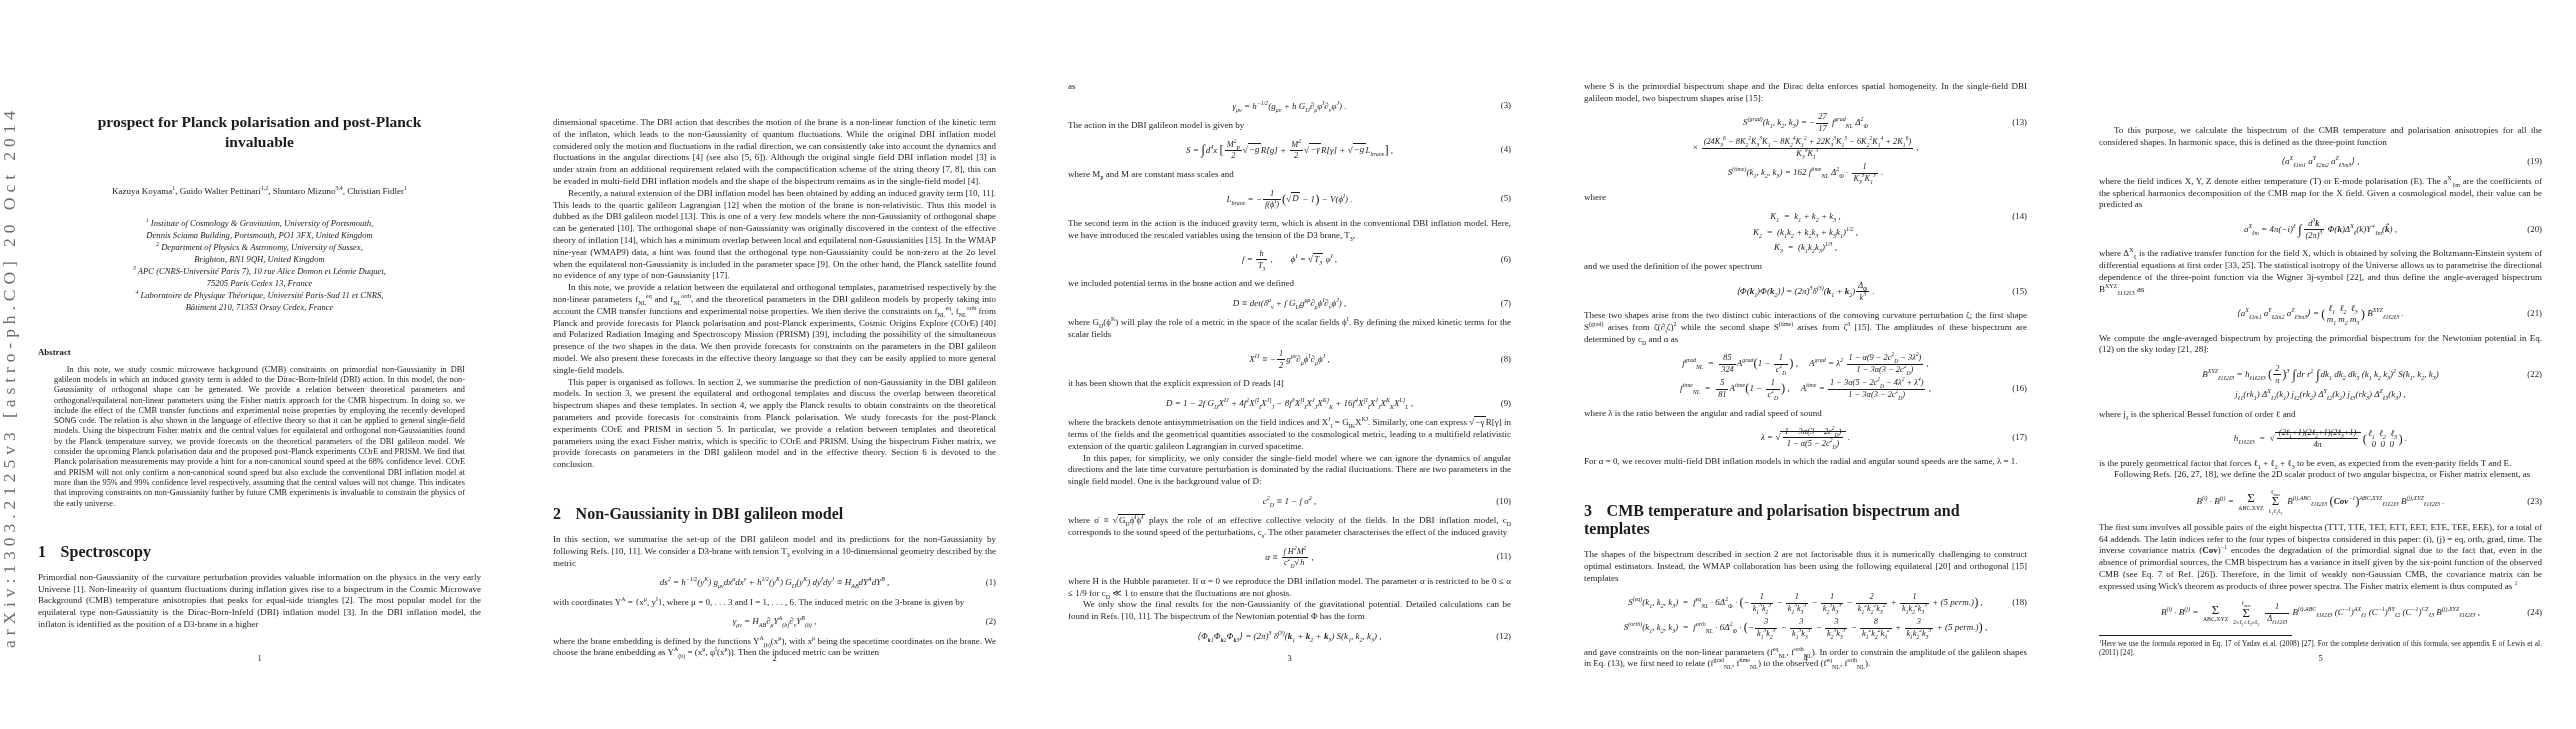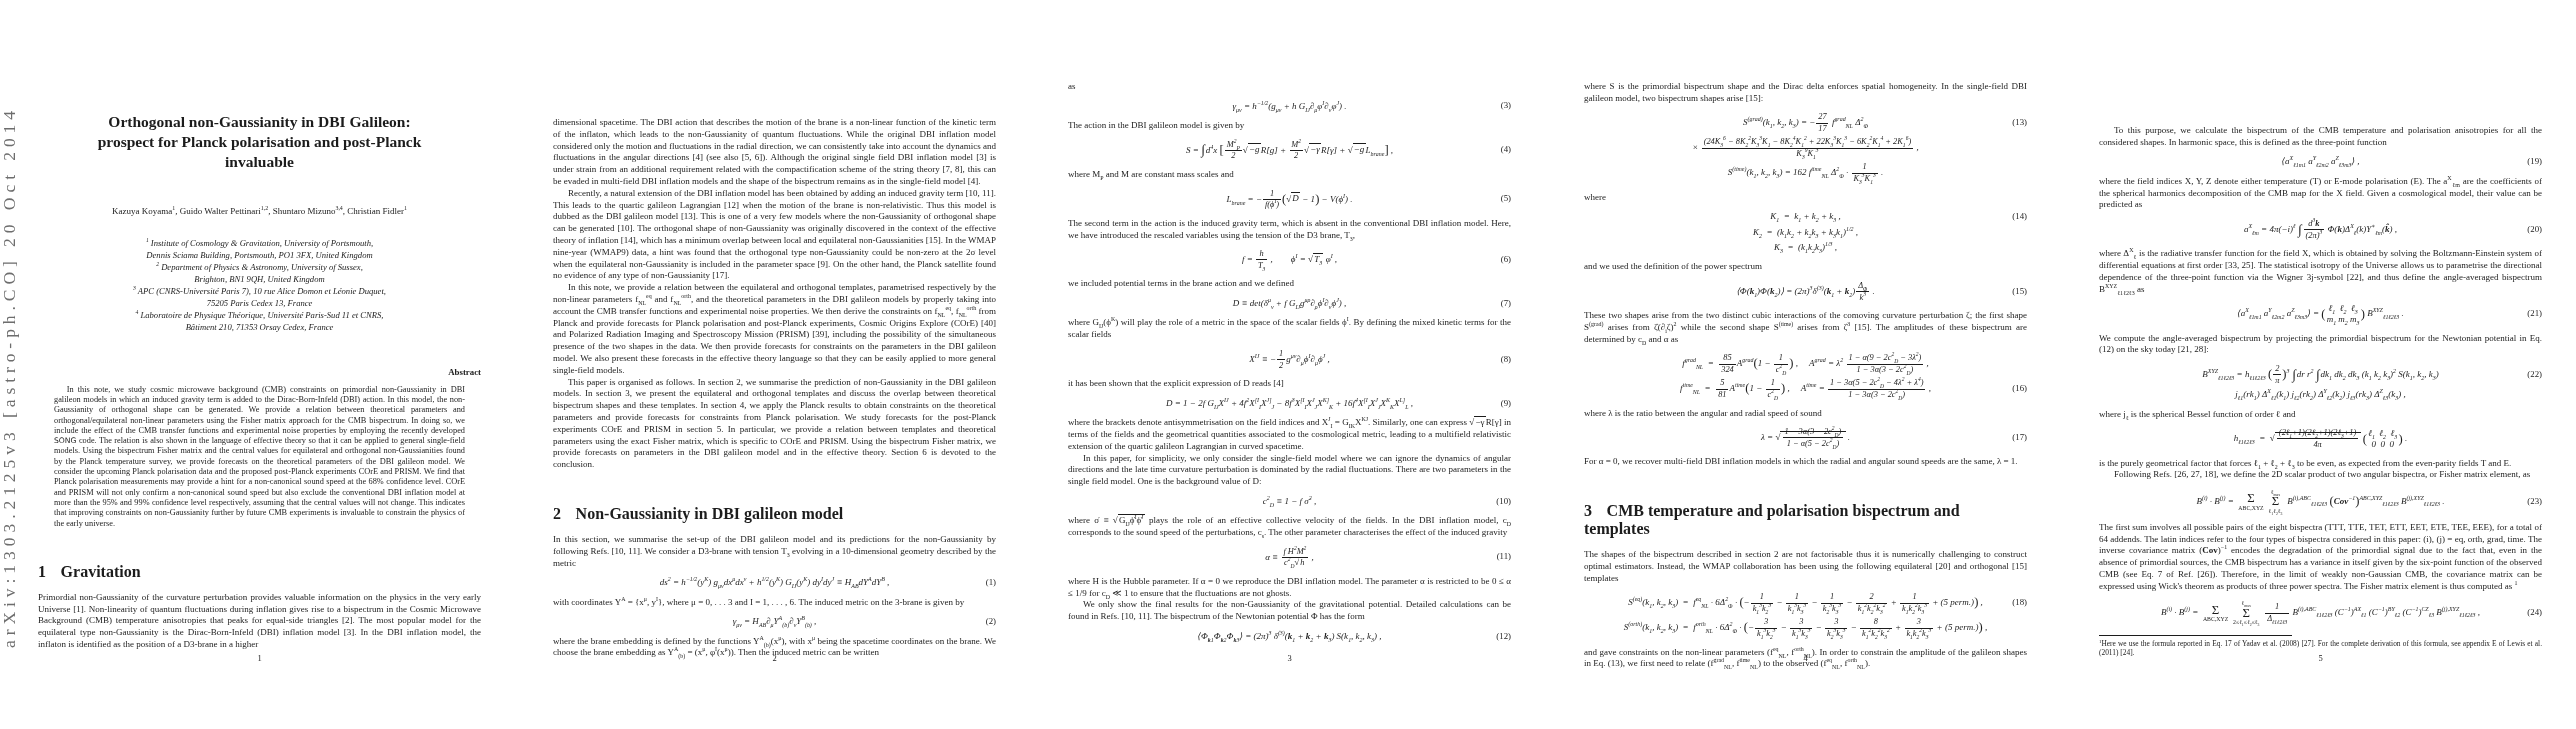--- a/index.html
+++ b/index.html
@@ -6,21 +6,21 @@
   body{width:2576px;height:729px;position:relative;background:#ffffff;overflow:hidden;
        font-family:"Liberation Serif","DejaVu Serif",serif;color:#1c1c1c}
   .doc{position:absolute;inset:0}
   .page{position:absolute;top:0;width:515px;height:729px;background:#fff}
   .inner{position:relative;padding-left:38px;padding-right:34px}
   .title-b{text-align:center}
   .tline{font-size:15.5px;line-height:20px;font-weight:bold;text-align:center}
   .authors{margin-top:34px;font-size:9px;text-align:center}
   .affil{margin-top:20.7px}
   .aline{font-size:8.6px;font-style:italic;line-height:12px;text-align:center}
-  .habs{margin-top:34px;font-size:8.8px;font-weight:bold;text-align:right}
+  .habs{margin-top:34px;font-size:8.8px;font-weight:bold;text-align:left}
   .abstract{margin-top:8px;font-size:8.3px;line-height:10.3px;text-align:justify;
             padding:0 16px;text-indent:12.8px}
   .sec{margin-top:34px;margin-bottom:11px;font-size:16px;font-weight:bold}
   .sec .num{margin-right:14.6px}
   p.body{margin:0;font-size:9px;line-height:11.8px;text-align:justify}
   p.body.ind{text-indent:15px}
   .eq{margin:6px 0;text-align:center;font-style:italic;font-size:9px;line-height:1.3}
   .eq .row{position:relative;padding:1.8px 0}
   .eq .no{position:absolute;right:0;top:50%;transform:translateY(-50%);font-style:normal;font-size:8.8px}
   .pagenum{position:absolute;top:653px;left:38px;right:34px;text-align:center;font-size:8.5px}
@@ -44,38 +44,37 @@
   sub,sup{font-size:66%;line-height:0}
 </style>
 </head>
 <body>
 
 <div class="doc">
     <div class="page" style="left: 0px;">
       <div class="wm">arXiv:1303.2125v3  [astro-ph.CO]  20 Oct 2014</div>
       <div class="inner" style="padding-top: 112px;">
         <div class="title-b">
-          <div class="tline">Orthogonal non-Gaussianity in DBI Galileon:</div>
           <div class="tline">prospect for Planck polarisation and post-Planck</div>
           <div class="tline">invaluable</div>
         </div>
         <div class="authors">Kazuya Koyama<sup>1</sup>, Guido Walter Pettinari<sup>1,2</sup>, Shuntaro Mizuno<sup>3,4</sup>, Christian Fidler<sup>1</sup></div>
         <div class="affil">
           <div class="aline"><sup>1</sup> Institute of Cosmology &amp; Gravitation, University of Portsmouth,</div>
           <div class="aline">Dennis Sciama Building, Portsmouth, PO1 3FX, United Kingdom</div>
           <div class="aline"><sup>2</sup> Department of Physics &amp; Astronomy, University of Sussex,</div>
           <div class="aline">Brighton, BN1 9QH, United Kingdom</div>
           <div class="aline"><sup>3</sup> APC (CNRS-Université Paris 7), 10 rue Alice Domon et Léonie Duquet,</div>
           <div class="aline">75205 Paris Cedex 13, France</div>
           <div class="aline"><sup>4</sup> Laboratoire de Physique Théorique, Université Paris-Sud 11 et CNRS,</div>
           <div class="aline">Bâtiment 210, 71353 Orsay Cedex, France</div>
         </div>
         <div class="habs">Abstract</div>
         <div class="abstract">In this note, we study cosmic microwave background (CMB) constraints on primordial non-Gaussianity in DBI galileon models in which an induced gravity term is added to the Dirac-Born-Infeld (DBI) action. In this model, the non-Gaussianity of orthogonal shape can be generated. We provide a relation between theoretical parameters and orthogonal/equilateral non-linear parameters using the Fisher matrix approach for the CMB bispectrum. In doing so, we include the effect of the CMB transfer functions and experimental noise properties by employing the recently developed <span class="song">SONG</span> code. The relation is also shown in the language of effective theory so that it can be applied to general single-field models. Using the bispectrum Fisher matrix and the central values for equilateral and orthogonal non-Gaussianities found by the Planck temperature survey, we provide forecasts on the theoretical parameters of the DBI galileon model. We consider the upcoming Planck polarisation data and the proposed post-Planck experiments COrE and PRISM. We find that Planck polarisation measurements may provide a hint for a non-canonical sound speed at the 68% confidence level. COrE and PRISM will not only confirm a non-canonical sound speed but also exclude the conventional DBI inflation model at more than the 95% and 99% confidence level respectively, assuming that the central values will not change. This indicates that improving constraints on non-Gaussianity further by future CMB experiments is invaluable to constrain the physics of the early universe.</div>
-        <div class="sec"><span class="num">1</span><span>Gravitation</span></div>
+        <div class="sec"><span class="num">1</span><span>Spectroscopy</span></div>
         <p class="body">Primordial non-Gaussianity of the curvature perturbation provides valuable information on the physics in the very early Universe [1]. Non-linearity of quantum fluctuations during inflation gives rise to a bispectrum in the Cosmic Microwave Background (CMB) temperature anisotropies that peaks for equal-side triangles [2]. The most popular model for the equilateral type non-Gaussianity is the Dirac-Born-Infeld (DBI) inflation model [3]. In the DBI inflation model, the inflaton is identified as the position of a D3-brane in a higher</p>
       </div>
       <div class="pagenum">1</div>
     </div>
     <div class="page" style="left: 515px;">
       <div class="inner" style="padding-top: 117px;">
         <p class="body">dimensional spacetime. The DBI action that describes the motion of the brane is a non-linear function of the kinetic term of the inflaton, which leads to the non-Gaussianity of quantum fluctuations. While the original DBI inflation model considered only the motion and fluctuations in the radial direction, we can consistently take into account the dynamics and fluctuations in the angular directions [4] (see also [5, 6]). Although the original single field DBI inflation model [3] is under strain from an additional requirement related with the compactification scheme of the string theory [7, 8], this can be evaded in multi-field DBI inflation models and the shape of the bispectrum remains as in the single-field model [4].</p>
         <p class="body ind">Recently, a natural extension of the DBI inflation model has been obtained by adding an induced gravity term [10, 11]. This leads to the quartic galileon Lagrangian [12] when the motion of the brane is non-relativistic. Thus this model is dubbed as the DBI galileon model [13]. This is one of a very few models where the non-Gaussianity of orthogonal shape can be generated [10]. The orthogonal shape of non-Gaussianity was originally discovered in the context of the effective theory of inflation [14], which has a minimum overlap between local and equilateral non-Gaussianities [15]. In the WMAP nine-year (WMAP9) data, a hint was found that the orthogonal type non-Gaussianity could be non-zero at the 2σ level when the equilateral non-Gaussianity is included in the parameter space [9]. On the other hand, the Planck satellite found no evidence of any type of non-Gaussianity [17].</p>
         <p class="body ind">In this note, we provide a relation between the equilateral and orthogonal templates, parametrised respectively by the non-linear parameters f<sub>NL</sub><sup>eq</sup> and f<sub>NL</sub><sup>orth</sup>, and the theoretical parameters in the DBI galileon models by properly taking into account the CMB transfer functions and experimental noise properties. We then derive the constraints on f<sub>NL</sub><sup>eq</sup>, f<sub>NL</sub><sup>orth</sup> from Planck and provide forecasts for Planck polarisation and post-Planck experiments, Cosmic Origins Explore (COrE) [40] and Polarized Radiation Imaging and Spectroscopy Mission (PRISM) [39], including the possibility of the simultaneous presence of the two shapes in the data. We then provide forecasts for constraints on the parameters in the DBI galileon model. We also present these forecasts in the effective theory language so that they can be easily applied to more general single-field models.</p>
         <p class="body ind">This paper is organised as follows. In section 2, we summarise the prediction of non-Gaussianity in the DBI galileon models. In section 3, we present the equilateral and orthogonal templates and discuss the overlap between theoretical bispectrum shapes and these templates. In section 4, we apply the Planck results to obtain constraints on the theoretical parameters and provide forecasts for constraints from Planck polarisation. We study forecasts for the post-Planck experiments COrE and PRISM in section 5. In particular, we provide a relation between templates and theoretical parameters using the exact Fisher matrix, which is specific to COrE and PRISM. Using the bispectrum Fisher matrix, we provide forecasts on parameters in the DBI galileon model and in the effective theory. Section 6 is devoted to the conclusion.</p>

